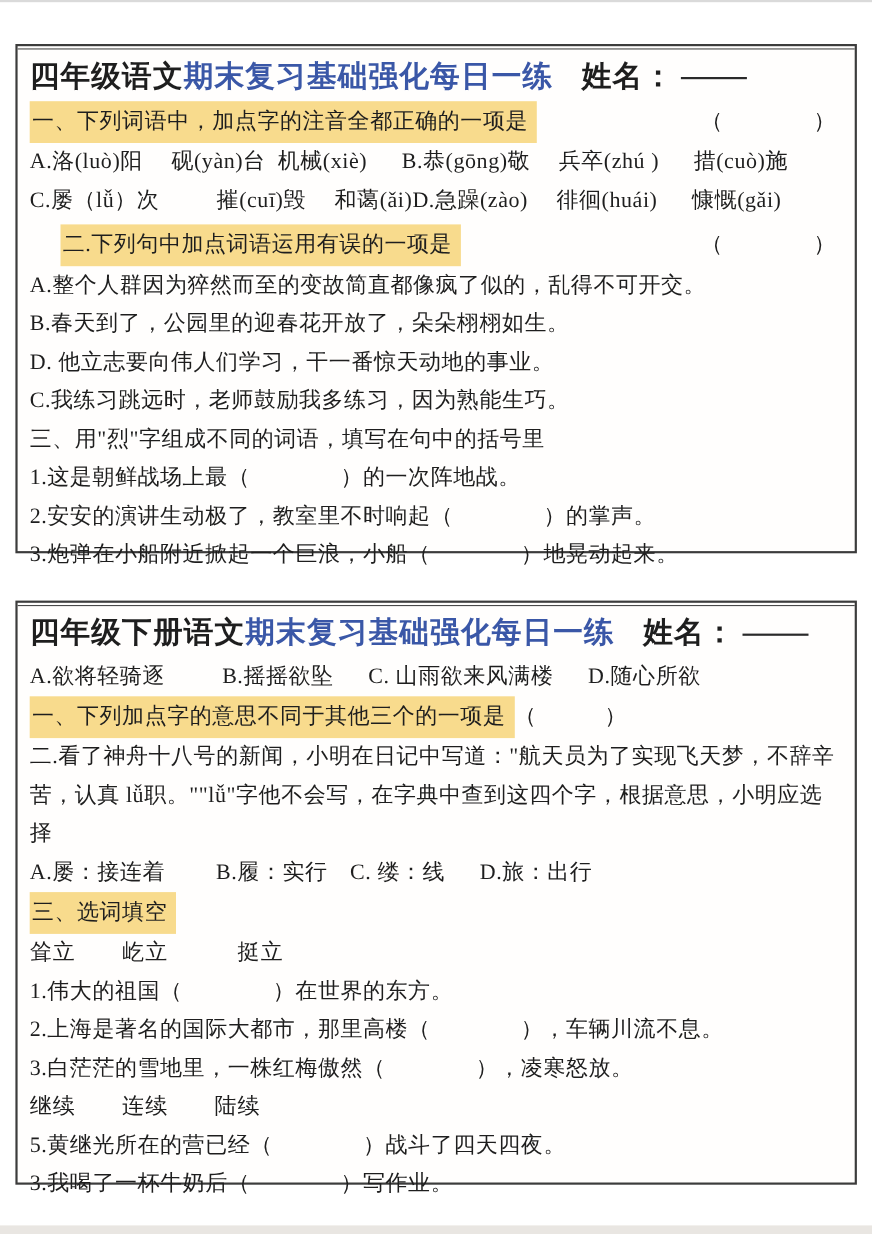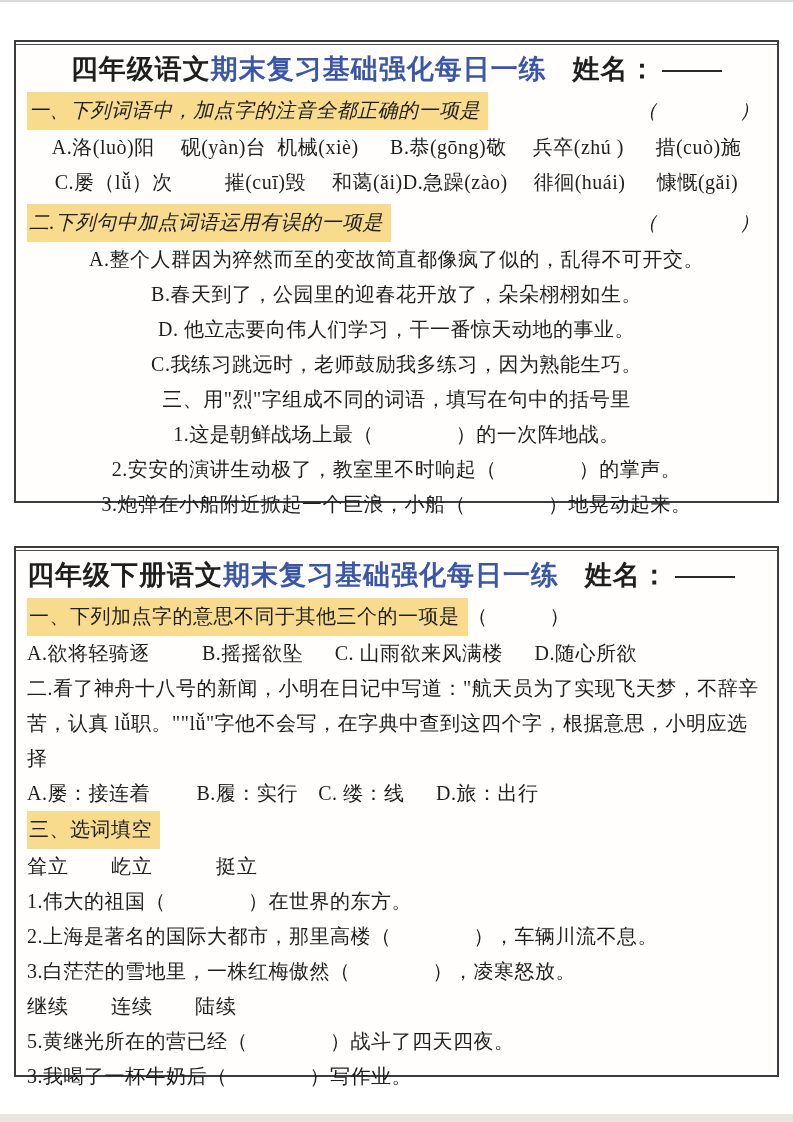--- a/index.html
+++ b/index.html
@@ -10,45 +10,45 @@
   }
   .top-hairline{position:absolute;top:0;left:0;width:793px;height:2px;background:#dadada;}
   .bottom-strip{position:absolute;bottom:0;left:0;width:793px;height:8px;background:#e9e6e2;}
 
   .sheet{
     position:absolute;left:14px;width:739px;
     border:2px solid #3c3c3c;background:#fffefd;
     padding:4px 11px 0 11px;
   }
   .sheet::before{content:"";position:absolute;left:0;right:0;top:2px;height:1px;background:#4a4a4a;}
-  #sheet1{top:40px;height:455px;text-align:center;}
+  #sheet1{top:40px;height:455px;}
   #sheet2{top:530px;height:523px;margin-top:16px;}
 
   .title-row{
     font-size:27px;font-weight:bold;letter-spacing:1px;
     height:46px;line-height:46px;white-space:nowrap;
   }
   .t-blue{color:#3a57a7;}
   .t-name{margin-left:18px;}
   .name-underline{
     display:inline-block;width:60px;height:0;
     border-bottom:2px solid #2a2a2a;margin-left:6px;vertical-align:6px;
   }
 
   .line{
     font-size:20px;line-height:35px;white-space:pre-wrap;
     letter-spacing:0.5px;
   }
-  .heading-flex{display:flex;justify-content:space-between;align-items:baseline;font-style:italic;}
+  .heading-flex{display:flex;justify-content:space-between;align-items:baseline;}
   .hl{
     background:#f8db8d;display:inline-block;padding:1px 8px 2px 2px;
   }
   .brackets{padding-right:6px;}
   .bank{letter-spacing:1px;}
-  .mt4{margin-top:4px;}
+  .mt4{margin-top:4px;margin-left:28px;}
 </style>
 </head>
 <body>
 
 <div class="top-hairline"></div>
 
 <div class="sheet" id="sheet1">
   <div class="title-row">
     <span>四年级语文</span><span class="t-blue">期末复习基础强化每日一练</span>
     <span class="t-name">姓名：</span><span class="name-underline"></span>
@@ -75,22 +75,22 @@
   <div class="line">2.安安的演讲生动极了，教室里不时响起（　　　　）的掌声。</div>
   <div class="line">3.炮弹在小船附近掀起一个巨浪，小船（　　　　）地晃动起来。</div>
 </div>
 
 <div class="sheet" id="sheet2">
   <div class="title-row">
     <span>四年级下册语文</span><span class="t-blue">期末复习基础强化每日一练</span>
     <span class="t-name">姓名：</span><span class="name-underline"></span>
   </div>
 
+  <div class="line">A.欲将轻骑逐　　  B.摇摇欲坠　  C. 山雨欲来风满楼　  D.随心所欲</div>
   <div class="line"><span class="hl">一、下列加点字的意思不同于其他三个的一项是</span><span>（　　　）</span></div>
-  <div class="line">A.欲将轻骑逐　　  B.摇摇欲坠　  C. 山雨欲来风满楼　  D.随心所欲</div>
 
   <div class="line">二.看了神舟十八号的新闻，小明在日记中写道："航天员为了实现飞天梦，不辞辛</div>
   <div class="line">苦，认真 lǚ职。""lǚ"字他不会写，在字典中查到这四个字，根据意思，小明应选择</div>
   <div class="line">A.屡：接连着　　 B.履：实行　C. 缕：线　  D.旅：出行</div>
 
   <div class="line"><span class="hl">三、选词填空</span></div>
 
   <div class="line bank">耸立　　屹立　　　挺立</div>
   <div class="line">1.伟大的祖国（　　　　）在世界的东方。</div>
   <div class="line">2.上海是著名的国际大都市，那里高楼（　　　　），车辆川流不息。</div>

